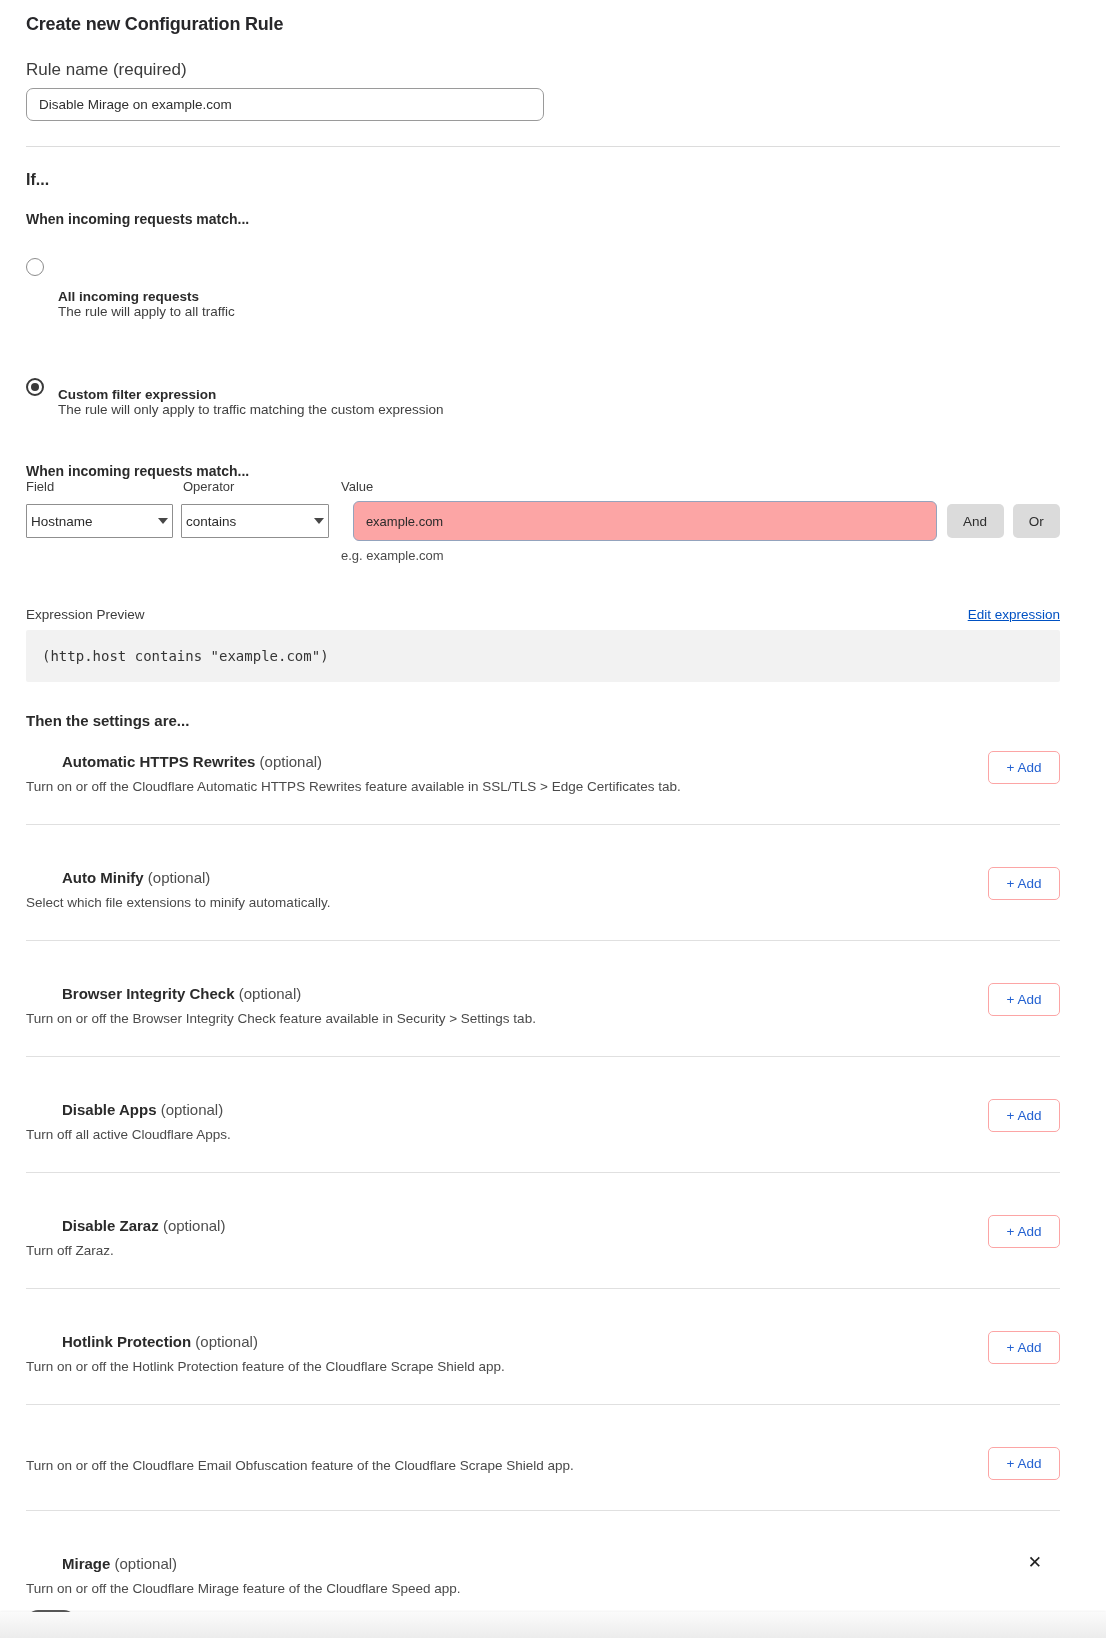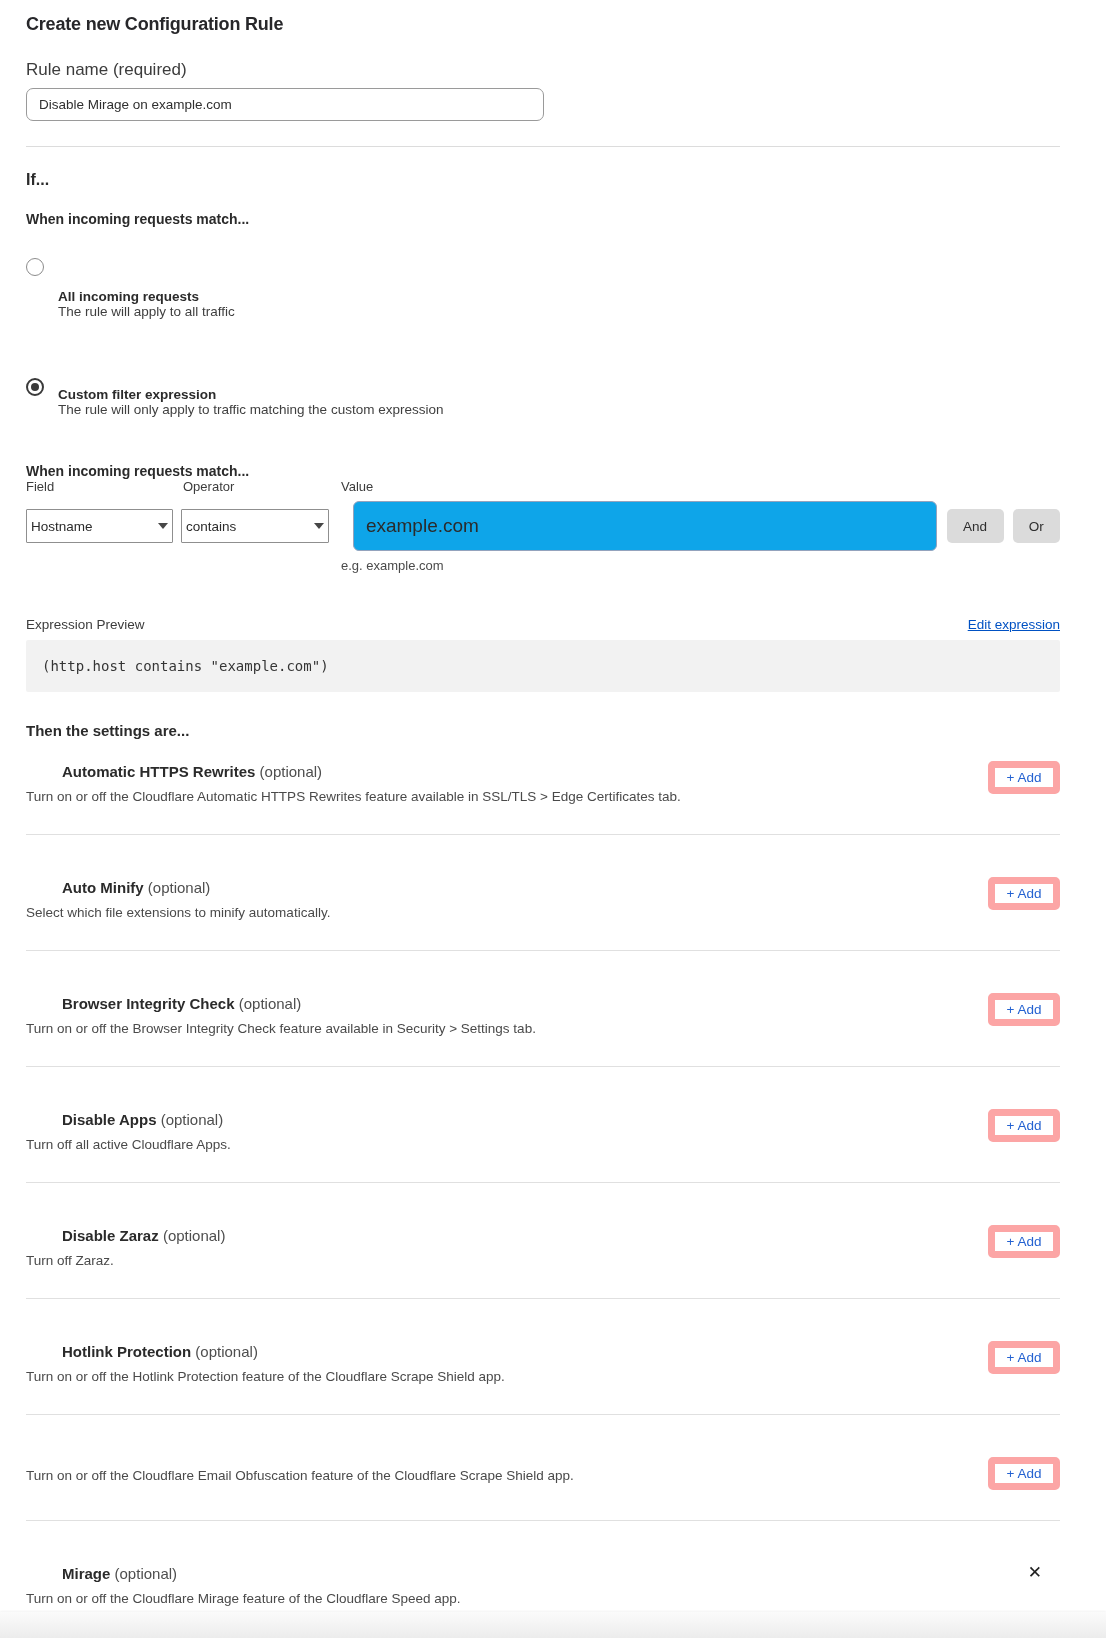--- a/index.html
+++ b/index.html
@@ -50,23 +50,23 @@
     display:flex; align-items:center; padding:0 4px; font-size:13.5px; color:#2b2b2b; cursor:pointer;
   }
   .select { justify-content:space-between; }
   .sel-field { width:149px; margin-right:8px; }
   .sel-operator { width:150px; margin-right:24px; }
   .chevron-down {
     width:0; height:0; border-left:5px solid transparent; border-right:5px solid transparent;
     border-top:6px solid #474747; margin-left:8px;
   }
   .value-input {
-    width:592px; height:50px; border:1px solid #94a3bd; border-radius:6px;
-    background:#0ea5e9; padding:0 12px; font-family:"Liberation Sans", sans-serif;
-    font-size:19px; color:#2b2b2b; outline:none;
+    width:592px; height:40px; border:1px solid #94a3bd; border-radius:6px;
+    background:#fca5a5; padding:0 12px; font-family:"Liberation Sans", sans-serif;
+    font-size:13px; color:#2b2b2b; outline:none;
   }
   .logic-btn {
     height:34px; border:none; border-radius:5px; background:#dbdbdb; color:#2e2e2e;
     font-family:"Liberation Sans", sans-serif; font-size:13.5px; cursor:pointer;
   }
   .and-btn { width:58px; margin-left:10px; }
   .or-btn { width:48px; margin-left:9px; }
   .value-helper { font-size:13px; color:#4a4a4a; margin-top:7px; margin-left:315px; }
 
   .preview-row { display:flex; justify-content:space-between; align-items:baseline; margin-top:44px; }
@@ -79,21 +79,21 @@
 
   .then-heading { font-size:15px; font-weight:bold; color:#2b2b2b; margin-top:30px; }
 
   .setting-row { display:flex; justify-content:space-between; align-items:flex-start; margin-top:44px; }
   .setting-row.first { margin-top:24px; }
   .setting-name { font-size:15px; font-weight:bold; color:#2b2b2b;margin-left:36px; }
   .setting-optional { font-size:15px; font-weight:normal; color:#4e4e4e; }
   .setting-desc { font-size:13.5px; color:#4a4a4a; margin-top:9px; }
   .add-btn {
     flex:0 0 auto; width:72px; height:33px; margin-top:-2px;
-    border:7px solid #fca5a5; border-radius:5px; background:#fff; color:#2462d1;
+    border:1px solid #fca5a5; border-radius:5px; background:#fff; color:#2462d1;
     font-family:"Liberation Sans", sans-serif; font-size:13.5px; cursor:pointer;
   }
   .setting-divider { border:none; border-top:1px solid #e0e0e0; margin-top:30px; }
 
   .close-x {
     flex:0 0 auto; font-size:17px; font-weight:normal; color:#222; line-height:17px;
     margin-right:18px; margin-top:-1px; cursor:pointer; background:none; border:none;
     font-family:"Liberation Sans", sans-serif;
   }
   .toggle {

